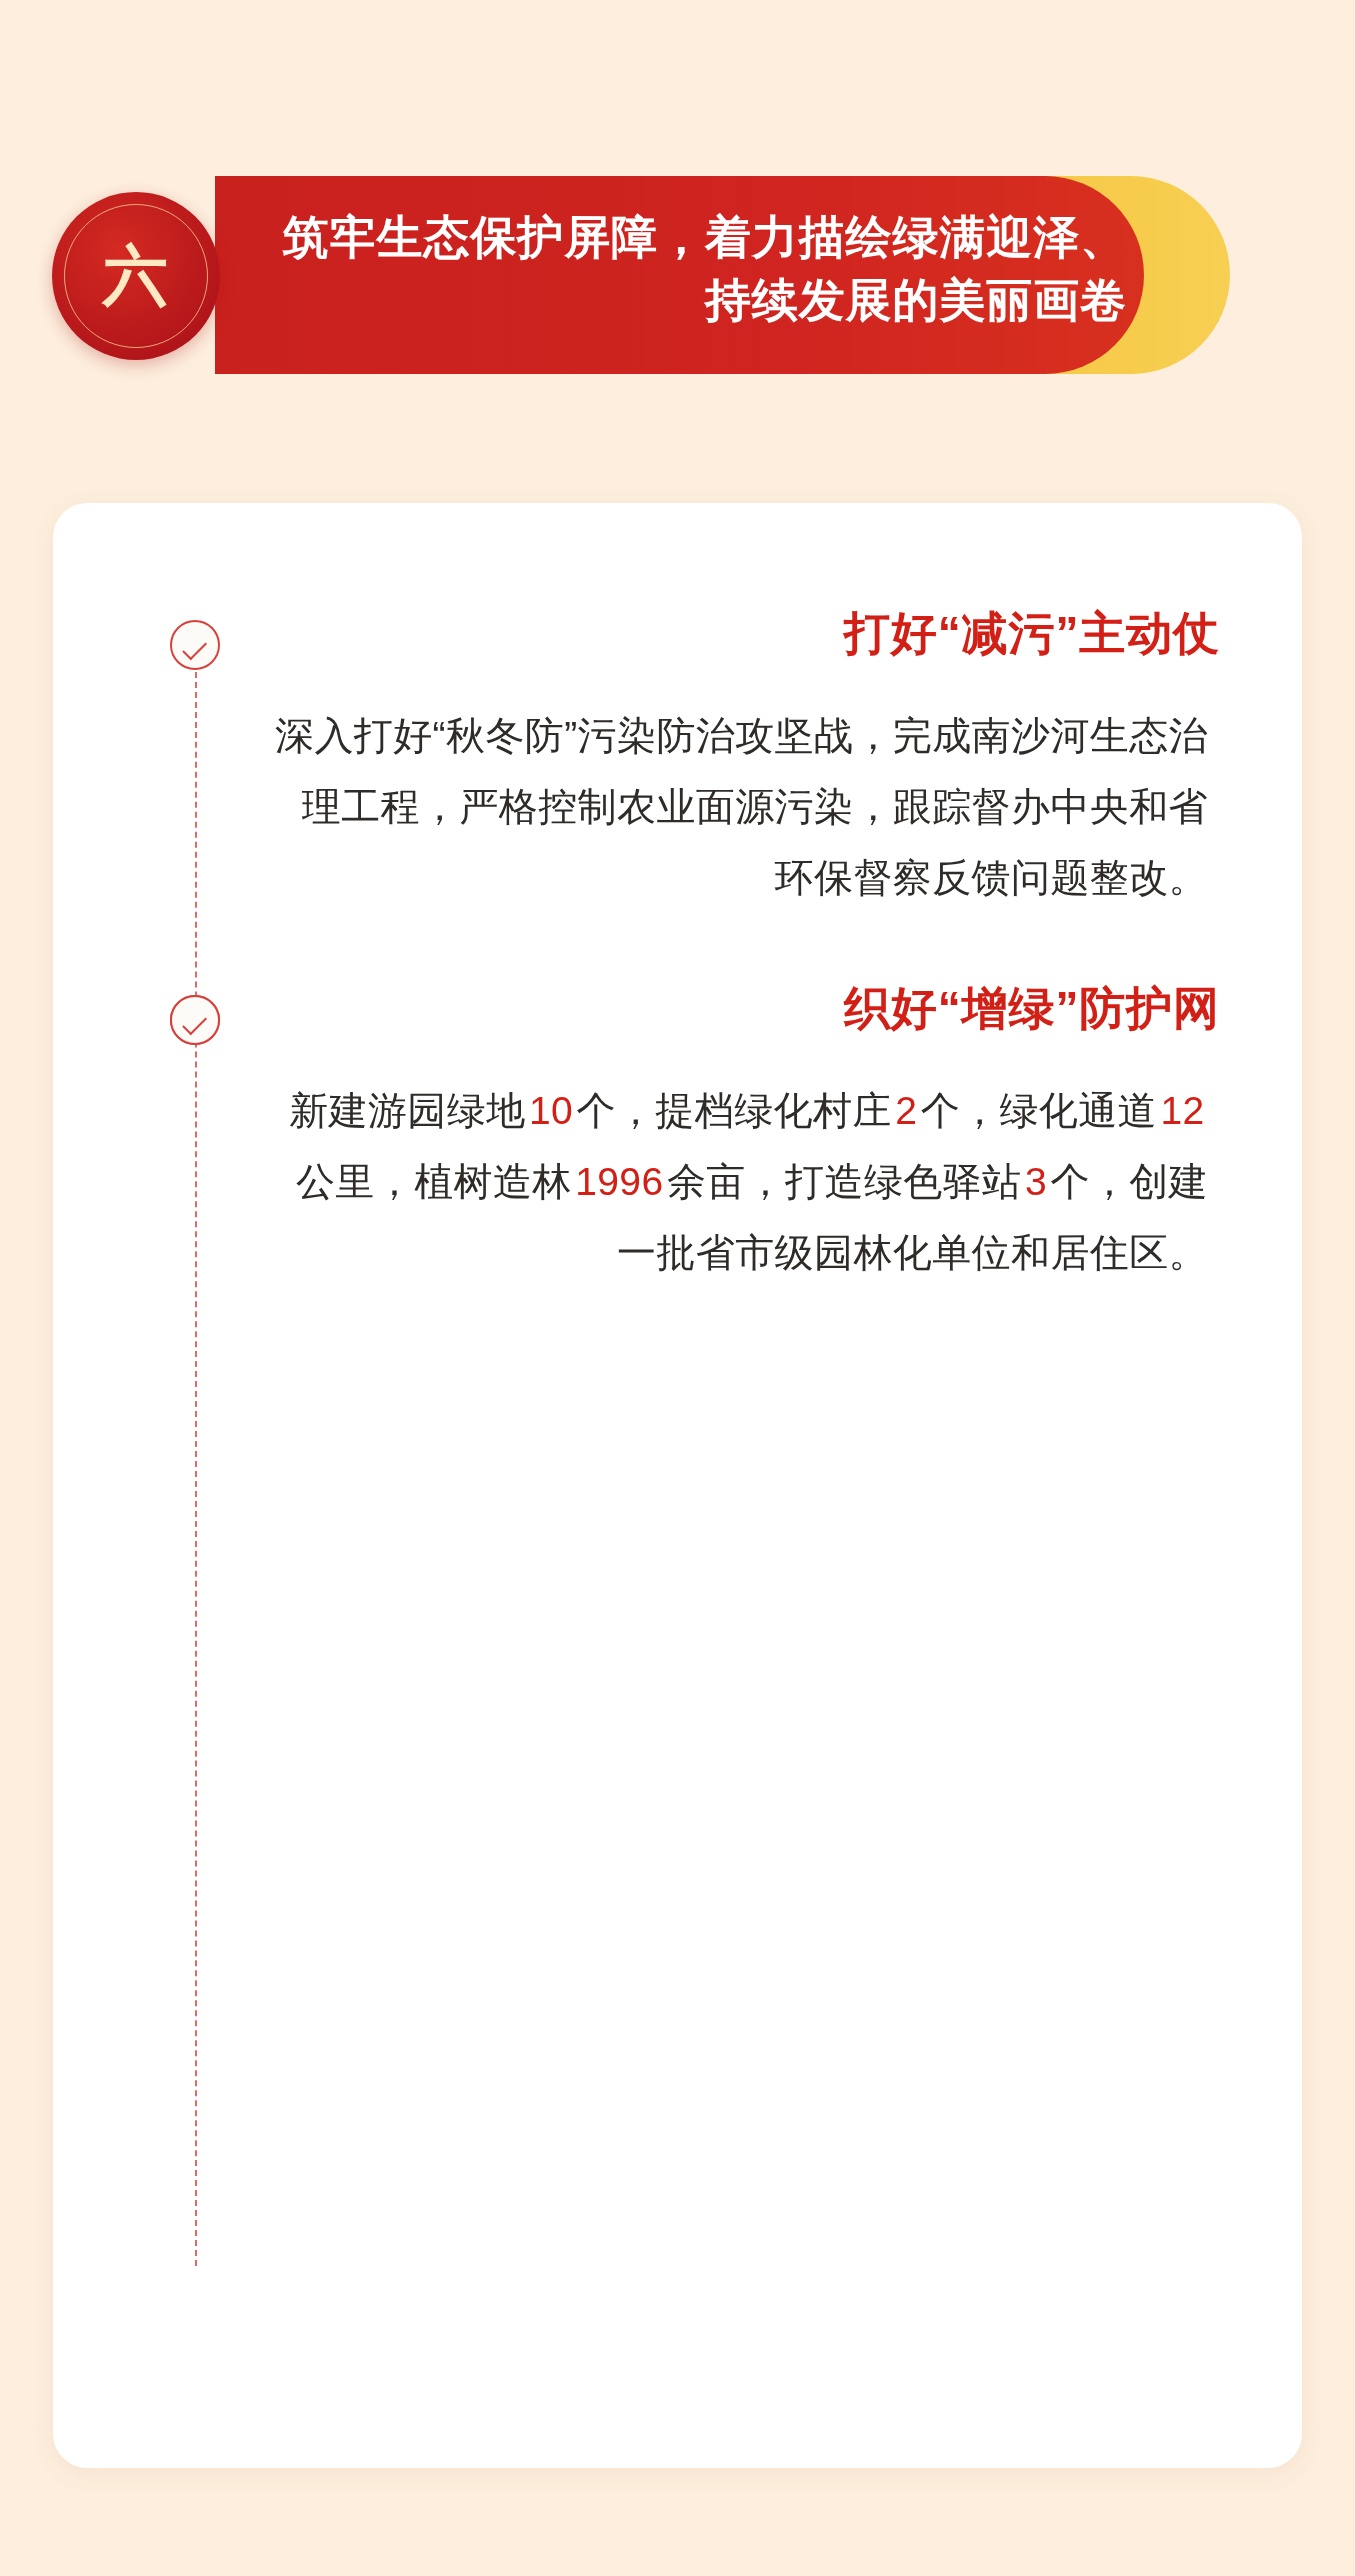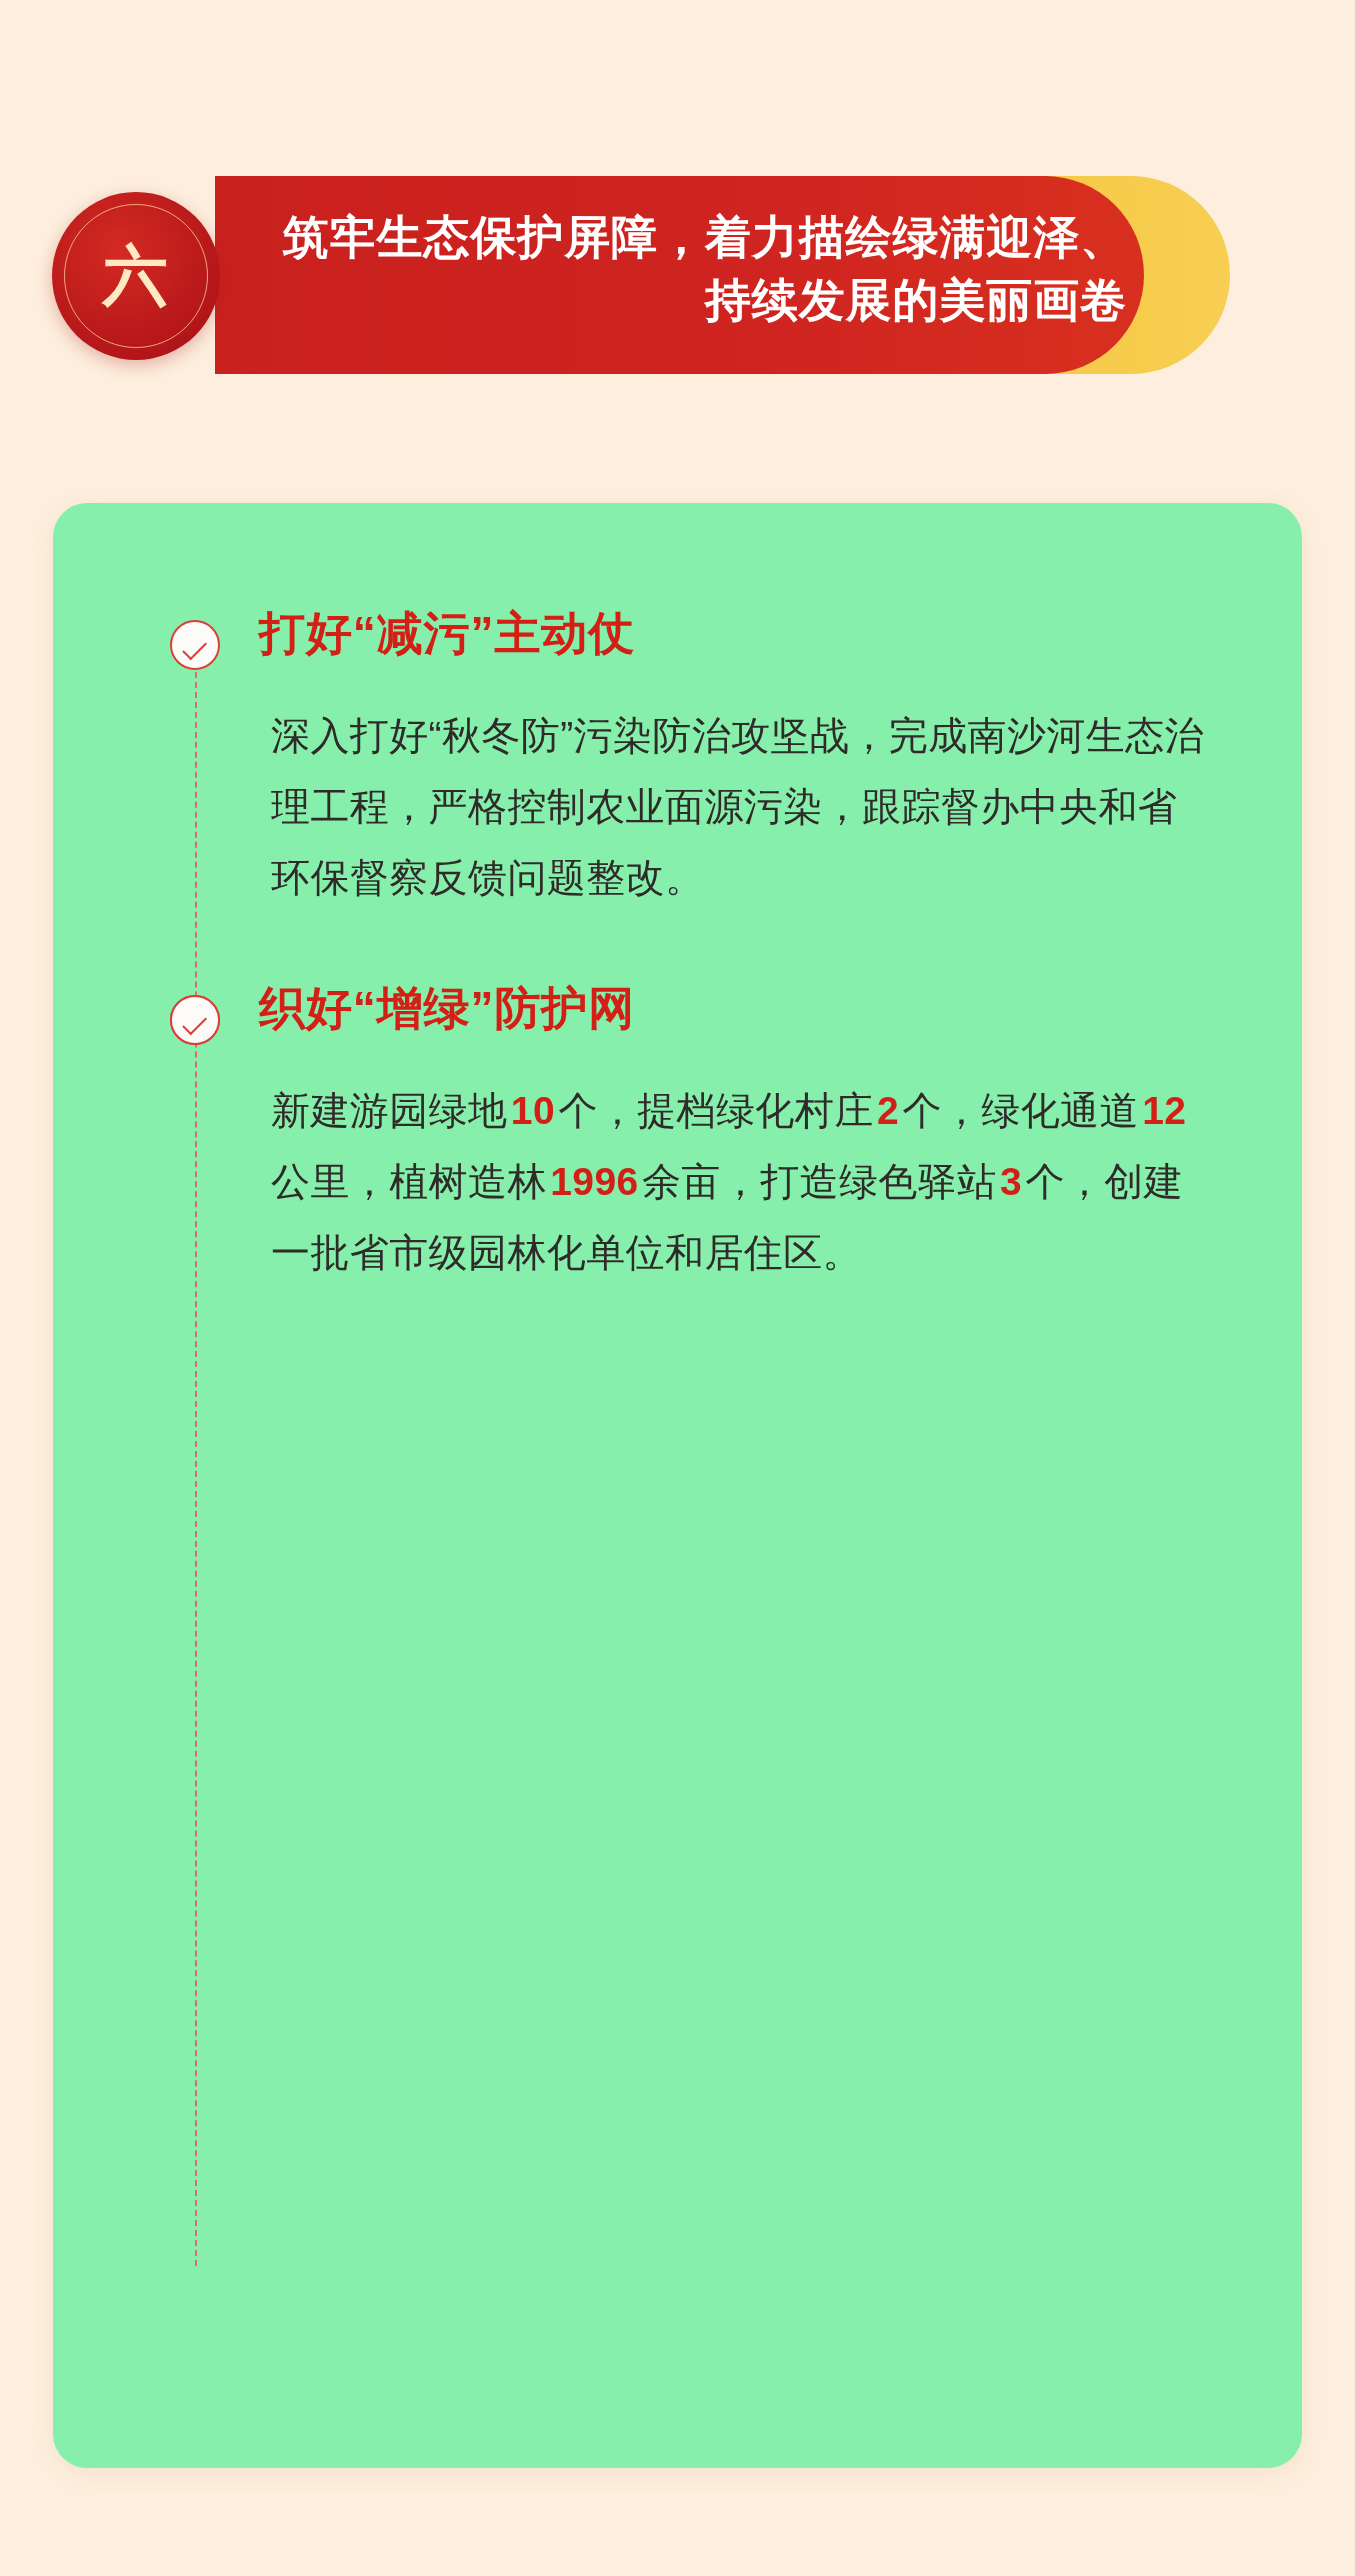--- a/index.html
+++ b/index.html
@@ -85,23 +85,24 @@
     text-align: right;
   }
 
   
   .card {
     position: absolute;
     left: 53px;
     top: 503px;
     width: 1249px;
     height: 1965px;
-    background: #86efac;
+    background: #ffffff;
     border-radius: 34px;
     box-shadow: 0 5.2px 22.4px rgba(190, 140, 100, 0.10);
+    text-align: right;
   }
 
   .timeline {
     position: absolute;
     left: 142px;
     top: 129px;
     width: 0;
     height: 1634px;
     border-left: 2.6px dashed #e06b66;
   }
@@ -156,21 +157,21 @@
 
   .section-body {
     color: #2f2b28;
     font-size: 39px;
     line-height: 1.82;
     letter-spacing: 0.4px;
     margin: 12px;
   }
   .section-body .hl {
     color: #d32017;
-    font-weight: bold;
+    font-weight: normal;
     padding: 0 3.4px;
   }
 </style>
 </head>
 <body>
 
 <div class="header">
   <div class="header-gold"></div>
   <div class="header-red"></div>
   <div class="header-badge">

